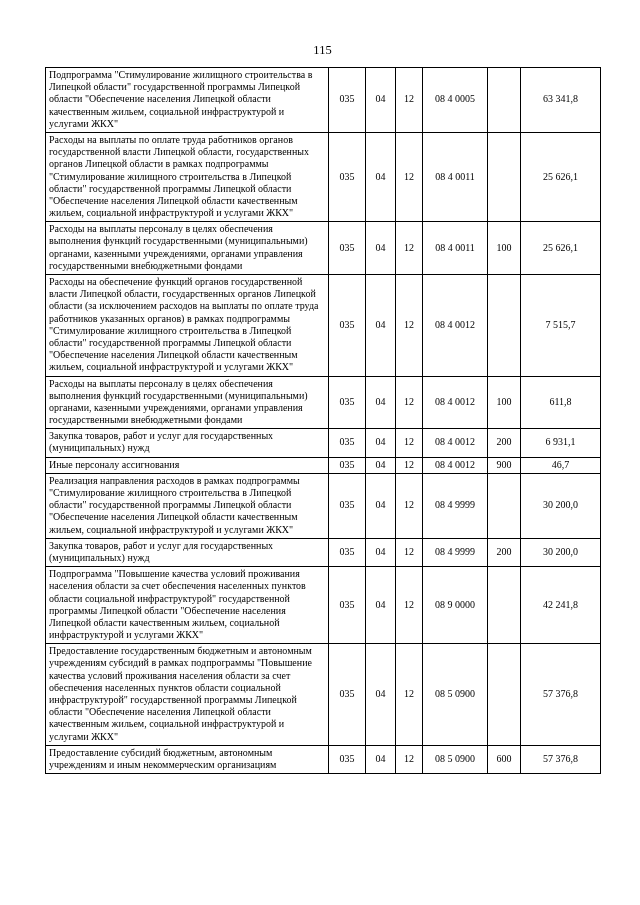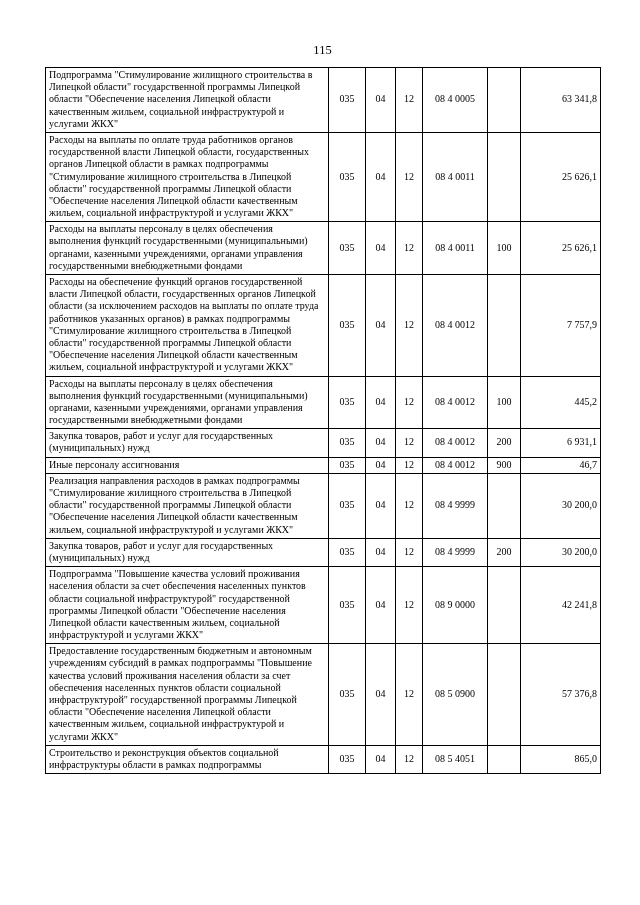--- a/index.html
+++ b/index.html
@@ -33,21 +33,21 @@
     padding: 1px 3px 2px 3px;
     vertical-align: middle;
     overflow: hidden;
   }
   td.col-name   { text-align: left;  vertical-align: top; }
   td.col-grbs,
   td.col-rz,
   td.col-pr,
   td.col-csr,
   td.col-vr     { text-align: center; white-space: nowrap; }
-  td.col-amount { text-align: right; white-space: nowrap; }
+  td.col-amount { text-align: center; white-space: nowrap; }
 
   col.c-name   { width: 283px; }
   col.c-grbs   { width: 37px; }
   col.c-rz     { width: 30px; }
   col.c-pr     { width: 27px; }
   col.c-csr    { width: 65px; }
   col.c-vr     { width: 33px; }
   col.c-amount { width: 80px; }
 </style>
 </head>
@@ -94,30 +94,30 @@
           <td class="col-vr">100</td>
           <td class="col-amount">25 626,1</td>
         </tr>
         <tr>
           <td class="col-name">Расходы на обеспечение функций органов государственной власти Липецкой области, государственных органов Липецкой области (за исключением расходов на выплаты по оплате труда работников указанных органов) в рамках подпрограммы "Стимулирование жилищного строительства в Липецкой области" государственной программы Липецкой области "Обеспечение населения Липецкой области качественным жильем, социальной инфраструктурой и услугами ЖКХ"</td>
           <td class="col-grbs">035</td>
           <td class="col-rz">04</td>
           <td class="col-pr">12</td>
           <td class="col-csr">08 4 0012</td>
           <td class="col-vr"></td>
-          <td class="col-amount">7 757,9</td>
+          <td class="col-amount">7 515,7</td>
         </tr>
         <tr>
           <td class="col-name">Расходы на выплаты персоналу в целях обеспечения выполнения функций государственными (муниципальными) органами, казенными учреждениями, органами управления государственными внебюджетными фондами</td>
           <td class="col-grbs">035</td>
           <td class="col-rz">04</td>
           <td class="col-pr">12</td>
           <td class="col-csr">08 4 0012</td>
           <td class="col-vr">100</td>
-          <td class="col-amount">445,2</td>
+          <td class="col-amount">611,8</td>
         </tr>
         <tr>
           <td class="col-name">Закупка товаров, работ и услуг для государственных (муниципальных) нужд</td>
           <td class="col-grbs">035</td>
           <td class="col-rz">04</td>
           <td class="col-pr">12</td>
           <td class="col-csr">08 4 0012</td>
           <td class="col-vr">200</td>
           <td class="col-amount">6 931,1</td>
         </tr>
@@ -160,23 +160,23 @@
         <tr>
           <td class="col-name">Предоставление государственным бюджетным и автономным учреждениям субсидий в рамках подпрограммы "Повышение качества  условий проживания населения области за счет обеспечения населенных пунктов области социальной инфраструктурой" государственной программы Липецкой области "Обеспечение населения Липецкой области качественным жильем, социальной инфраструктурой и услугами ЖКХ"</td>
           <td class="col-grbs">035</td>
           <td class="col-rz">04</td>
           <td class="col-pr">12</td>
           <td class="col-csr">08 5 0900</td>
           <td class="col-vr"></td>
           <td class="col-amount">57 376,8</td>
         </tr>
         <tr>
-          <td class="col-name">Строительство и реконструкция объектов социальной инфраструктуры области в рамках подпрограммы</td>
+          <td class="col-name">Предоставление субсидий  бюджетным, автономным учреждениям и иным некоммерческим организациям</td>
           <td class="col-grbs">035</td>
           <td class="col-rz">04</td>
           <td class="col-pr">12</td>
-          <td class="col-csr">08 5 4051</td>
-          <td class="col-vr"></td>
-          <td class="col-amount">865,0</td>
+          <td class="col-csr">08 5 0900</td>
+          <td class="col-vr">600</td>
+          <td class="col-amount">57 376,8</td>
         </tr>
       </tbody>
   </table>
 </div>
 
 </body></html>

